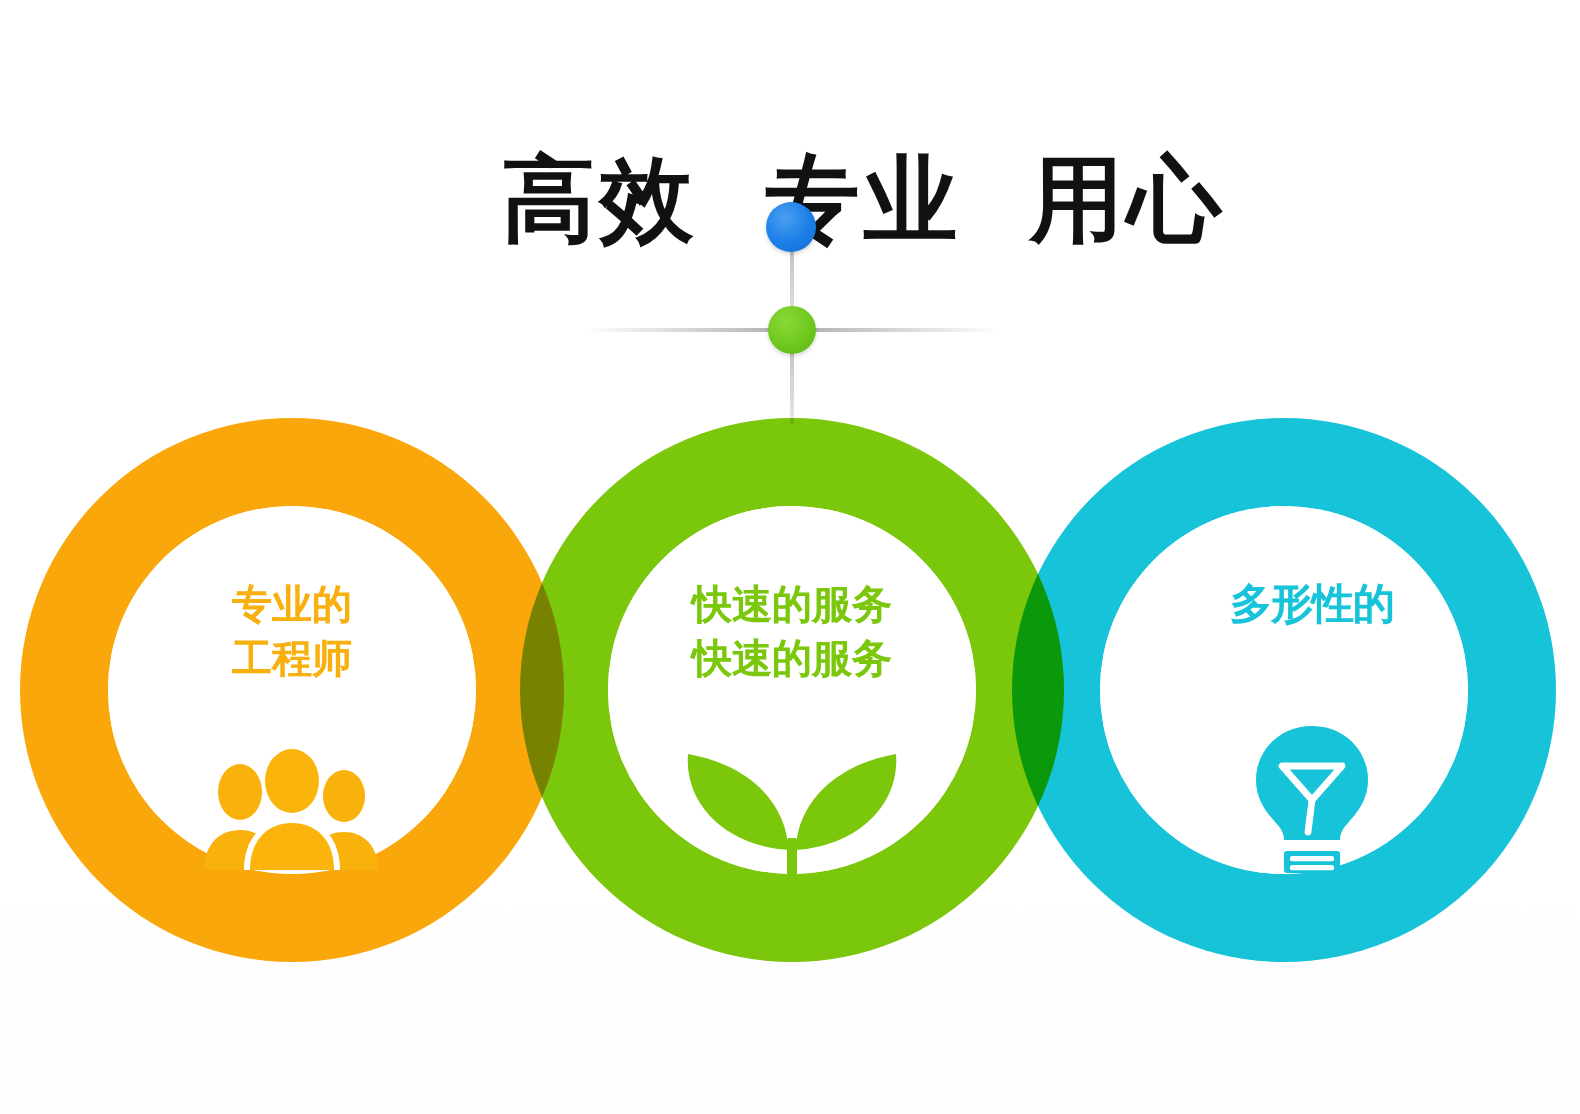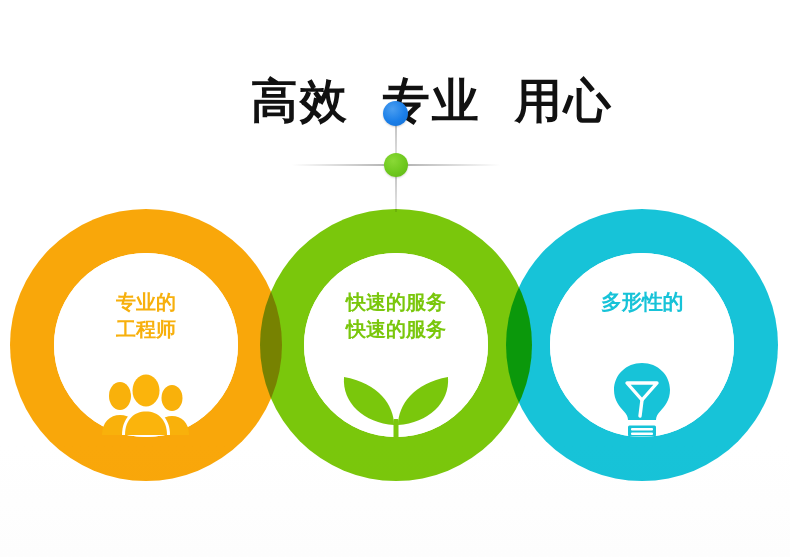--- a/index.html
+++ b/index.html
@@ -79,21 +79,21 @@
   .disc.c{left:550px;top:253px;}
 
   
   .card{
     position:absolute;width:184px;height:184px;
     display:flex;flex-direction:column;align-items:center;
     justify-content:flex-start;
   }
   .card.o{left:54px;top:253px;}
   .card.g{left:304px;top:253px;}
-  .card.c{left:550px;top:253px;}
+  .card.c{left:564px;top:253px;}
 
   .card .label{
     margin-top:36px;
     text-align:center;
     font-weight:700;
     font-size:21px;
     line-height:1.33;
     white-space:pre-line;
     text-shadow:0 0 1px rgba(255,255,255,.6);
     font-family:"DejaVu Sans","Liberation Sans",sans-serif;

